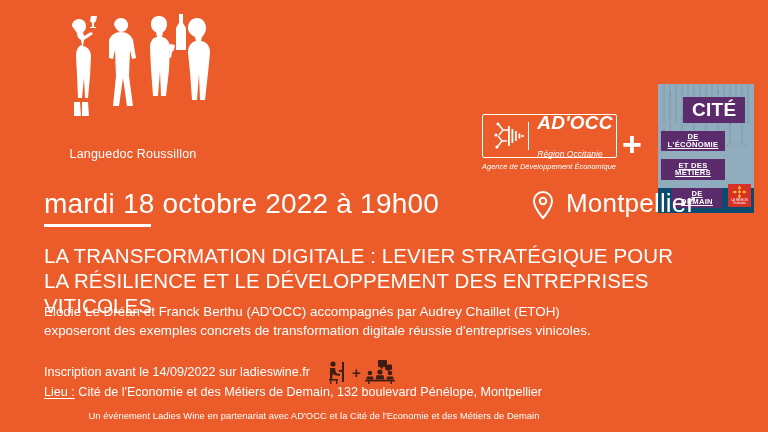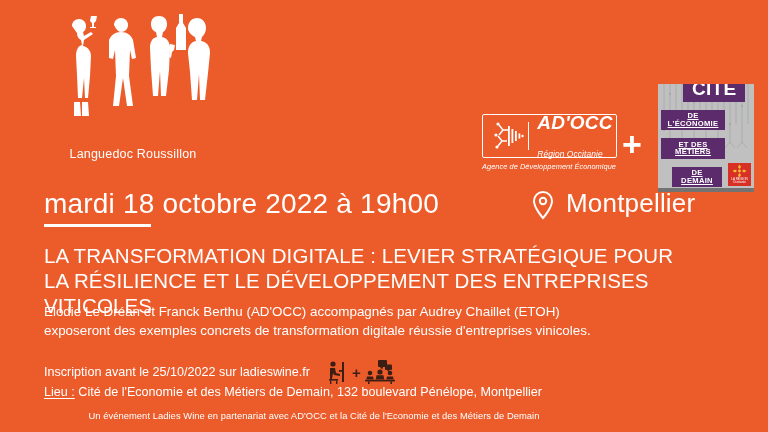--- a/index.html
+++ b/index.html
@@ -125,22 +125,22 @@
     font-size: 34px;
     font-weight: bold;
     line-height: 1;
   }
 
   .cite-logo {
     position: absolute;
     left: 176px;
     top: 2px;
     width: 96px;
-    height: 108px;
-    background: #737373;
+    height: 129px;
+    background: #0c4a6e;
     overflow: hidden;
   }
   .cite-pattern {
     position: absolute;
     inset: 0;
     opacity: 0.55;
   }
   .cite-bands {
     position: absolute;
     left: 3px;
@@ -427,21 +427,21 @@
     <span>LA TRANSFORMATION DIGITALE : LEVIER STRATÉGIQUE POUR</span>
     <span>LA RÉSILIENCE ET LE DÉVELOPPEMENT DES ENTREPRISES VITICOLES</span>
   </div>
 
   <div class="body-text">
     <span>Elodie Le Dréan et Franck Berthu (AD'OCC) accompagnés par Audrey Chaillet (ETOH)</span>
     <span>exposeront des exemples concrets de transformation digitale réussie d'entreprises vinicoles.</span>
   </div>
 
   <div class="reg-line">
-    <span>Inscription avant le 25/10/2022 sur ladieswine.fr</span>
+    <span>Inscription avant le 14/09/2022 sur ladieswine.fr</span>
     <span class="reg-icons">
       <svg width="22" height="24" viewBox="0 0 22 24">
         <g fill="#3D1E14">
           <circle cx="7" cy="4" r="2.6"></circle>
           <path d="M4 8h5l1 5 4 1v2l-6-1-1-2-1 6H4z"></path>
           <path d="M3 19h9v1.6H3z"></path>
           <path d="M4 20.6h1.4V24H4zM10 20.6h1.4V24H10z"></path>
           <path d="M16 2h2v20h-2z"></path>
           <path d="M13 10h5v1.8h-5z"></path>
         </g>

